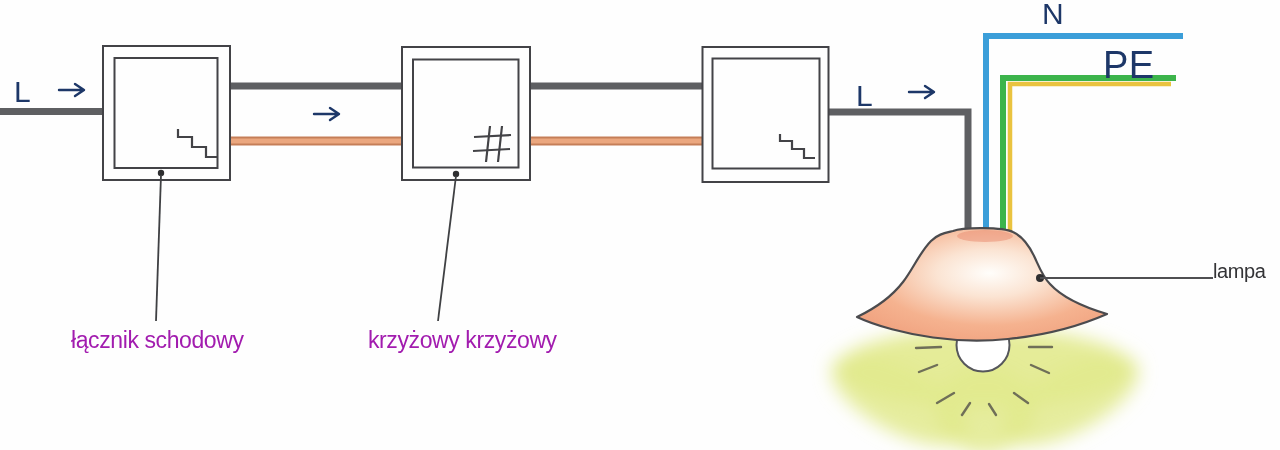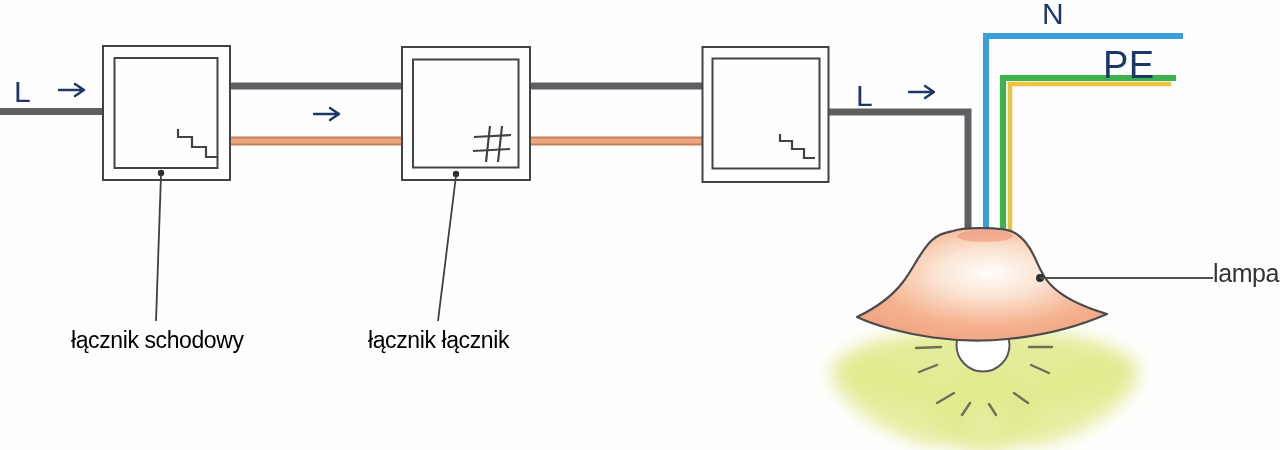--- a/index.html
+++ b/index.html
@@ -6,28 +6,28 @@
   .stage{
     position:relative;
     width:1280px;height:450px;
     background:#fefefe;
     overflow:hidden;
     font-family:"Liberation Sans", sans-serif;
   }
   .stage svg{position:absolute;left:0;top:0;}
   .lbl{position:absolute;white-space:nowrap;line-height:1;}
   .lbl-navy{color:#1d3768;font-size:30px;font-weight:500;letter-spacing:0.5px;}
-  .lbl-caption{color:#000000;font-size:23px;font-weight:300;letter-spacing:-0.4px;}
+  .lbl-caption{color:#a21caf;font-size:23px;font-weight:300;letter-spacing:-0.4px;}
   .lbl-l-left{left:14px;top:77px;}
   .lbl-l-right{left:856px;top:81px;}
   .lbl-n{left:1042px;top:-1px;}
   .lbl-pe{left:1103px;top:46px;font-size:38px;}
   .lbl-switch1{left:71px;top:329px;}
   .lbl-switch2{left:368px;top:329px;}
-  .lbl-lampa{left:1213px;top:261px;font-size:25px;color:#333336;}
+  .lbl-lampa{left:1213px;top:261px;font-size:20px;color:#333336;}
 </style>
 </head>
 <body>
 
 <div class="stage">
 
   <svg width="1280" height="450" viewBox="0 0 1280 450">
     <defs>
       <radialGradient id="shadeGrad" cx="0.53" cy="0.40" r="0.75">
         <stop offset="0" stop-color="#fffefb"></stop>
@@ -136,15 +136,15 @@
       <path d="M314,114 L338,114 M330,108 L339,114 L330,120"></path>
       <path d="M909,92 L933,92 M925,86 L934,92 L925,98"></path>
     </g>
   </svg>
 
   <div class="lbl lbl-navy lbl-l-left">L</div>
   <div class="lbl lbl-navy lbl-l-right">L</div>
   <div class="lbl lbl-navy lbl-n">N</div>
   <div class="lbl lbl-navy lbl-pe">PE</div>
   <div class="lbl lbl-caption lbl-switch1">łącznik schodowy</div>
-  <div class="lbl lbl-caption lbl-switch2">łącznik łącznik</div>
+  <div class="lbl lbl-caption lbl-switch2">krzyżowy krzyżowy</div>
   <div class="lbl lbl-caption lbl-lampa">lampa</div>
 </div>
 
 </body></html>

